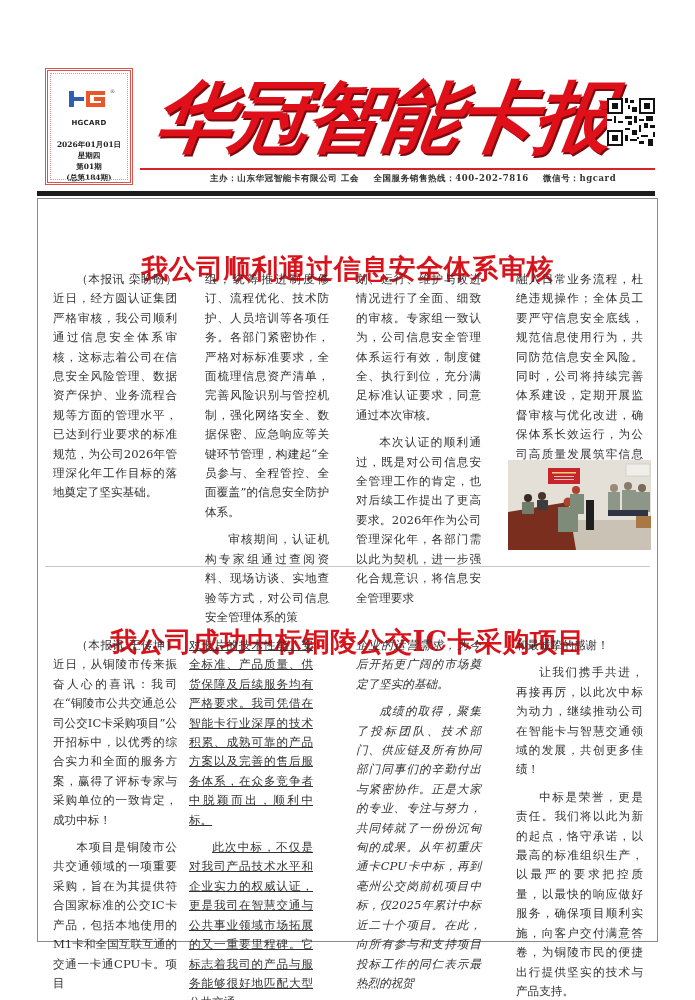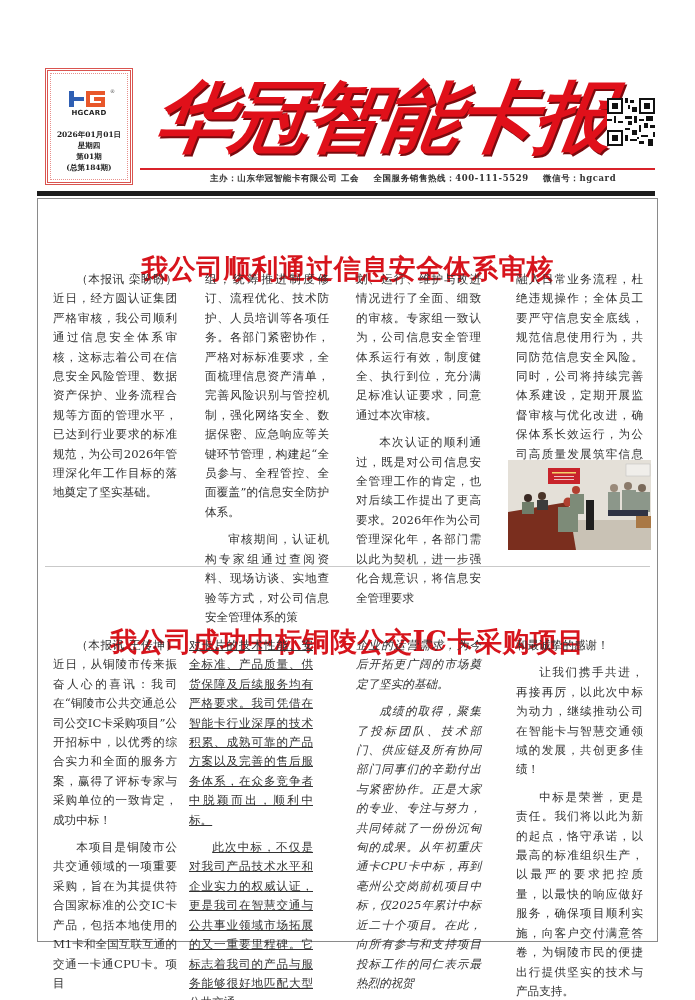--- a/index.html
+++ b/index.html
@@ -13,21 +13,21 @@
             outline:1px dotted #e8908c; outline-offset:-6px;
             text-align:center; }
   .logo { margin:20px auto 0; width:44px; height:16px; position:relative; }
   .logo .h1 { position:absolute; left:2px; top:0; width:5px; height:16px; background:#2f5fb3; }
   .logo .h2 { position:absolute; left:7px; top:6px; width:10px; height:4px; background:#2f5fb3; }
   .logo .g  { position:absolute; left:19px; top:0; width:19px; height:16px;
               border:4px solid #e8572a; border-right:none; box-sizing:border-box; }
   .logo .g2 { position:absolute; left:27px; top:6px; width:11px; height:10px;
               border-top:4px solid #e8572a; border-right:4px solid #e8572a; box-sizing:border-box; }
   .logo .reg { position:absolute; right:-4px; top:-3px; font-size:5px; color:#555; font-family:"DejaVu Sans",sans-serif;}
-  .brand { font-family:"DejaVu Sans",sans-serif; font-weight:bold; font-size:7px; color:#222; margin-top:2px; letter-spacing:0.3px;}
+  .brand { font-family:"DejaVu Sans",sans-serif; font-weight:bold; font-size:7px; color:#222; margin-top:12px; letter-spacing:0.3px;}
   .issue { font-size:7.5px; font-weight:bold; line-height:11px; color:#222; margin-top:12px; }
 
   .title { left:155px; top:62px; width:430px; height:110px;
            font-family:"DejaVu Serif",serif; font-weight:bold; font-style:italic;
            font-size:78px; line-height:110px; letter-spacing:-2px;
            color:#e0101a; text-shadow:2px 2px 0 #7a0a0e; white-space:nowrap;
            transform:skewX(-8deg); }
 
   .qr { left:607px; top:98px; width:48px; height:48px; }
 
@@ -111,21 +111,21 @@
         <rect x="14" y="19" width="2" height="1"></rect>
         <rect x="13" y="17" width="1" height="1"></rect>
         <rect x="20" y="15" width="1" height="2"></rect>
     </g>
   </svg>
 </div>
 
 <div class="abs red-rule"></div>
 <div class="abs subline">
   <span>主办：山东华冠智能卡有限公司 工会</span>&nbsp;&nbsp;&nbsp;
-  <span>全国服务销售热线：400-111-5529</span>&nbsp;&nbsp;&nbsp;
+  <span>全国服务销售热线：400-202-7816</span>&nbsp;&nbsp;&nbsp;
   <span>微信号：hgcard</span>
 </div>
 <div class="abs black-bar"></div>
 
 <div class="abs frame"></div>
 
 <div class="abs headline" style="top:210px;">我公司顺利通过信息安全体系审核</div>
 
 <div class="col" style="left:45px; top:262px; width:140px;">
   <p>（本报讯 栾盼盼）近日，经方圆认证集团严格审核，我公司顺利通过信息安全体系审核，这标志着公司在信息安全风险管理、数据资产保护、业务流程合规等方面的管理水平，已达到行业要求的标准规范，为公司2026年管理深化年工作目标的落地奠定了坚实基础。</p>

